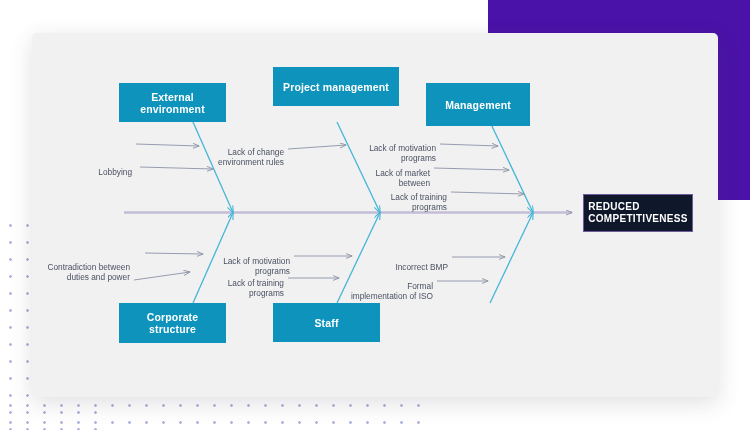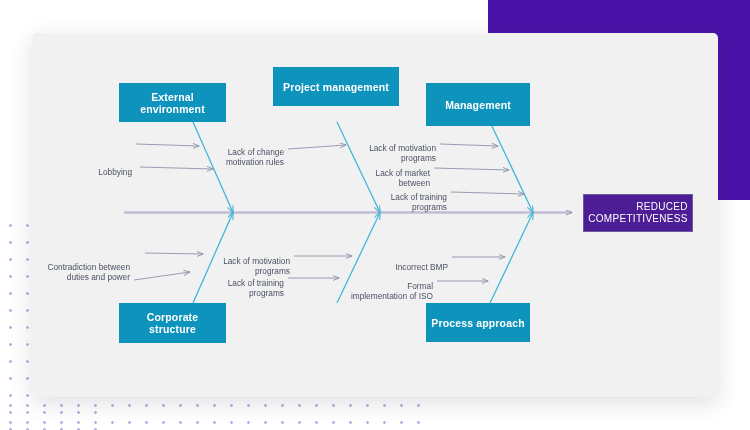--- a/index.html
+++ b/index.html
@@ -44,29 +44,29 @@
     font-weight:bold;
     font-size:10.5px;
     letter-spacing:.15px;
     display:flex;align-items:center;justify-content:center;
     text-align:center;
     box-sizing:border-box;
     padding:2px 4px;
   }
   .effect-node{
     position:absolute;
-    background:#4c1d95;
+    background:#0f172a;
     border:1px solid #6f5aa0;
     color:#ffffff;
-    font-weight:normal;
+    font-weight:bold;
     font-size:10px;
     line-height:12px;
     letter-spacing:.3px;
     display:flex;align-items:center;justify-content:center;
-    text-align:right;
+    text-align:left;
     box-sizing:border-box;
     padding:3px 4px;
   }
   .cause-label{
     position:absolute;
     color:#4b5163;
     font-size:8.3px;
     line-height:10px;
     text-align:right;
     white-space:pre-line;
@@ -158,40 +158,40 @@
   </div>
 
   <div class="node" style="left:426px;top:83px;width:104px;height:43px;">
     <span>Management</span>
   </div>
 
   <div class="node" style="left:119px;top:303px;width:107px;height:40px;">
     <span>Corporate structure</span>
   </div>
 
-
-  <div class="node" style="left:426px;top:303px;width:104px;height:39px;">
-    <span>Process approach</span>
-  </div>
+  <div class="node" style="left:273px;top:303px;width:107px;height:39px;">
+    <span>Staff</span>
+  </div>
+
 
   <div class="effect-node" style="left:583px;top:194px;width:110px;height:38px;">
     <span>
       <span>REDUCED</span><br>
       <span>COMPETITIVENESS</span>
     </span>
   </div>
 
   <div class="cause-label" style="left:60px;top:157px;width:72px;">
     <span>Lobbying</span>
   </div>
 
 
   <div class="cause-label" style="left:205px;top:137px;width:79px;">
     <span>Lack of change
-motivation rules</span>
+environment rules</span>
   </div>
 
   <div class="cause-label" style="left:358px;top:133px;width:78px;">
     <span>Lack of motivation
 programs</span>
   </div>
 
   <div class="cause-label" style="left:355px;top:158px;width:75px;">
     <span>Lack of market
 between</span>

